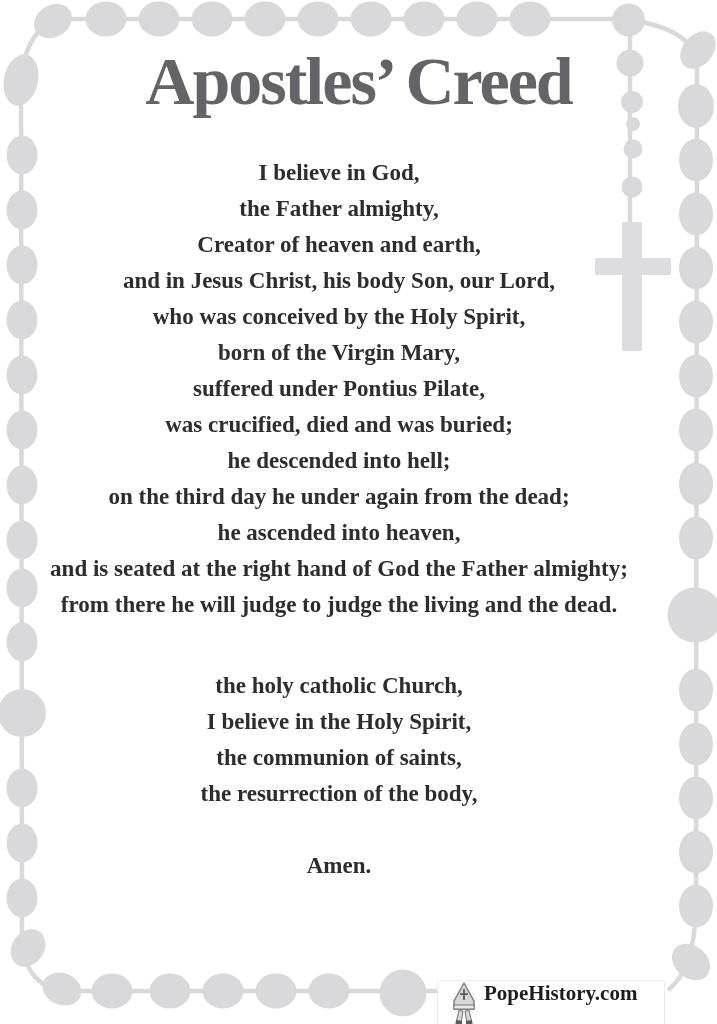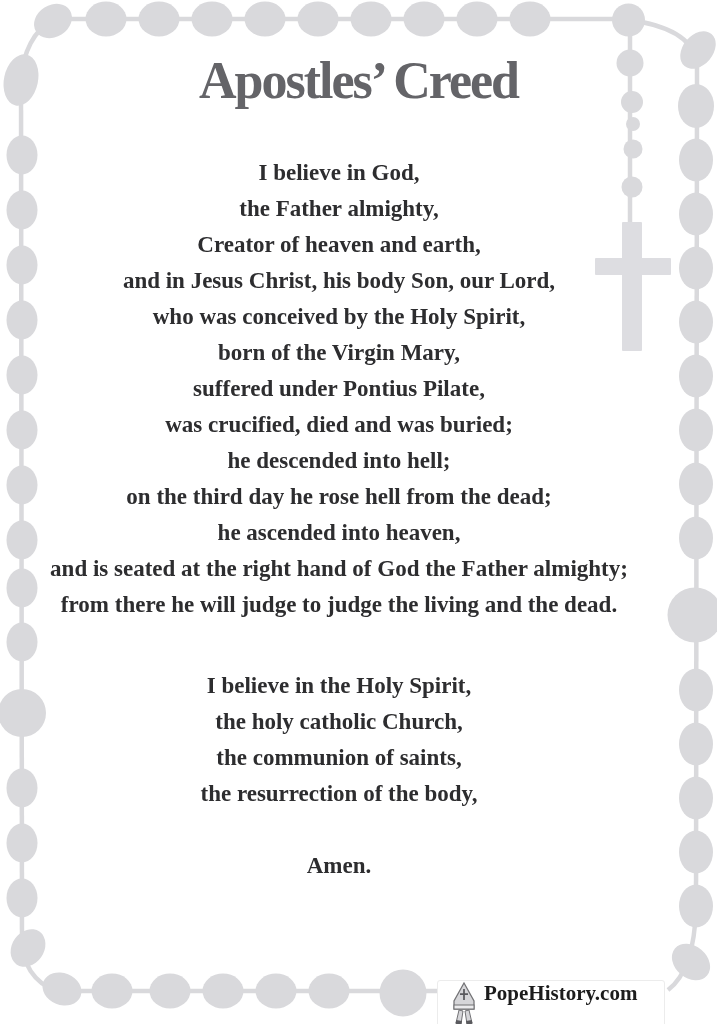--- a/index.html
+++ b/index.html
@@ -9,21 +9,21 @@
   .page{
     position:relative; width:717px; height:1024px; background:#fff;
     overflow:hidden; font-family:"Liberation Serif","DejaVu Serif",serif;
   }
   .rosary{position:absolute; left:0; top:0; width:717px; height:1024px;}
   .rosary .chain path{stroke:var(--bead); stroke-width:4.5; fill:none;}
   .rosary .bead{fill:var(--bead);}
   .rosary .cross-shape{fill:var(--cross);}
   .title{
     position:absolute; left:0; top:42px; width:717px; margin:0;
-    text-align:center; font-size:52px; font-weight:bold; letter-spacing:-2px;
+    text-align:center; font-size:68px; font-weight:bold; letter-spacing:-2px;
     color:var(--title); line-height:78px;
   }
   .creed{position:absolute; left:0; top:155px; width:678px; text-align:center;}
   .line{
     font-size:23px; font-weight:bold; color:var(--body);
     line-height:36px; white-space:nowrap;
   }
   .stanza2{margin-top:45px;}
   .amen{margin-top:36px;}
   .footer{
@@ -128,28 +128,28 @@
     <div class="stanza">
       <div class="line">I believe in God,</div>
       <div class="line">the Father almighty,</div>
       <div class="line">Creator of heaven and earth,</div>
       <div class="line">and in Jesus Christ, his body Son, our Lord,</div>
       <div class="line">who was conceived by the Holy Spirit,</div>
       <div class="line">born of the Virgin Mary,</div>
       <div class="line">suffered under Pontius Pilate,</div>
       <div class="line">was crucified, died and was buried;</div>
       <div class="line">he descended into hell;</div>
-      <div class="line">on the third day he rose hell from the dead;</div>
+      <div class="line">on the third day he under again from the dead;</div>
       <div class="line">he ascended into heaven,</div>
       <div class="line">and is seated at the right hand of God the Father almighty;</div>
       <div class="line">from there he will judge to judge the living and the dead.</div>
     </div>
     <div class="stanza stanza2">
+      <div class="line">the holy catholic Church,</div>
       <div class="line">I believe in the Holy Spirit,</div>
-      <div class="line">the holy catholic Church,</div>
       <div class="line">the communion of saints,</div>
       <div class="line">the resurrection of the body,</div>
     </div>
     <div class="line amen">Amen.</div>
   </div>
 
   <div class="footer">
     <svg class="mitre" viewBox="0 0 52 92" aria-hidden="true">
       <path d="M16 58 L10 84 L20 86 L24 60 Z" fill="#d6d6d9" stroke="#727275" stroke-width="2"></path>
       <path d="M36 58 L42 84 L32 86 L28 60 Z" fill="#d6d6d9" stroke="#727275" stroke-width="2"></path>

